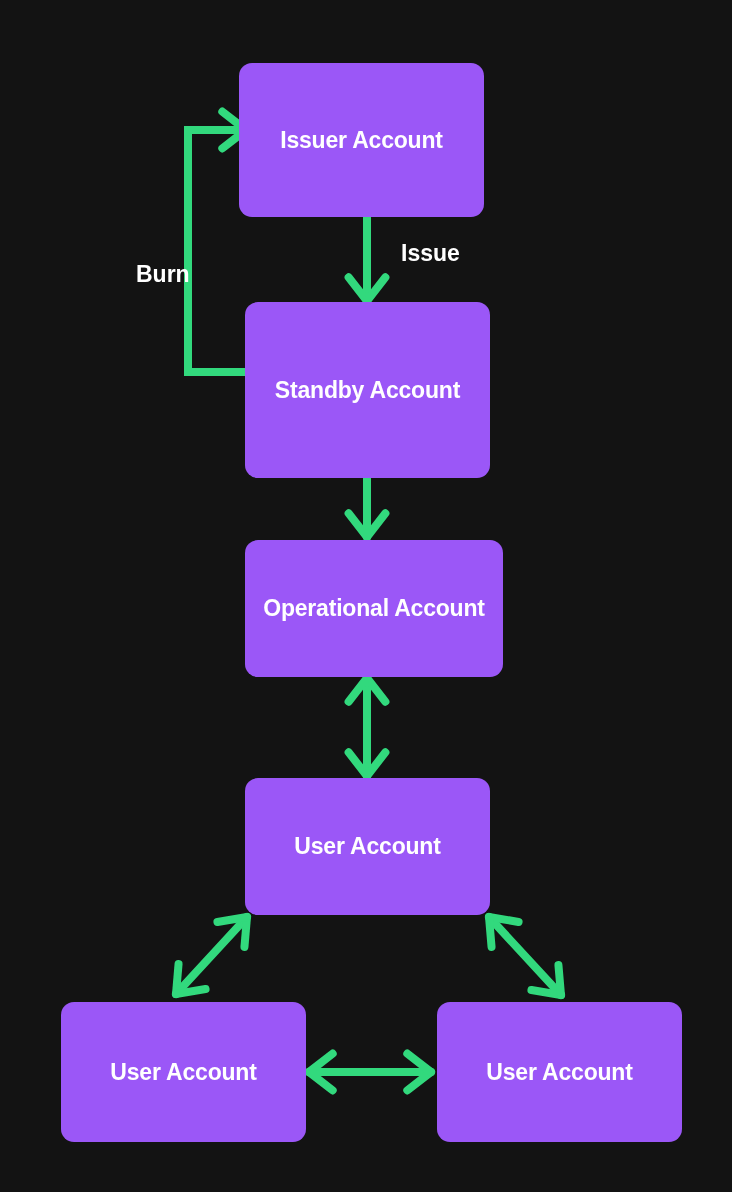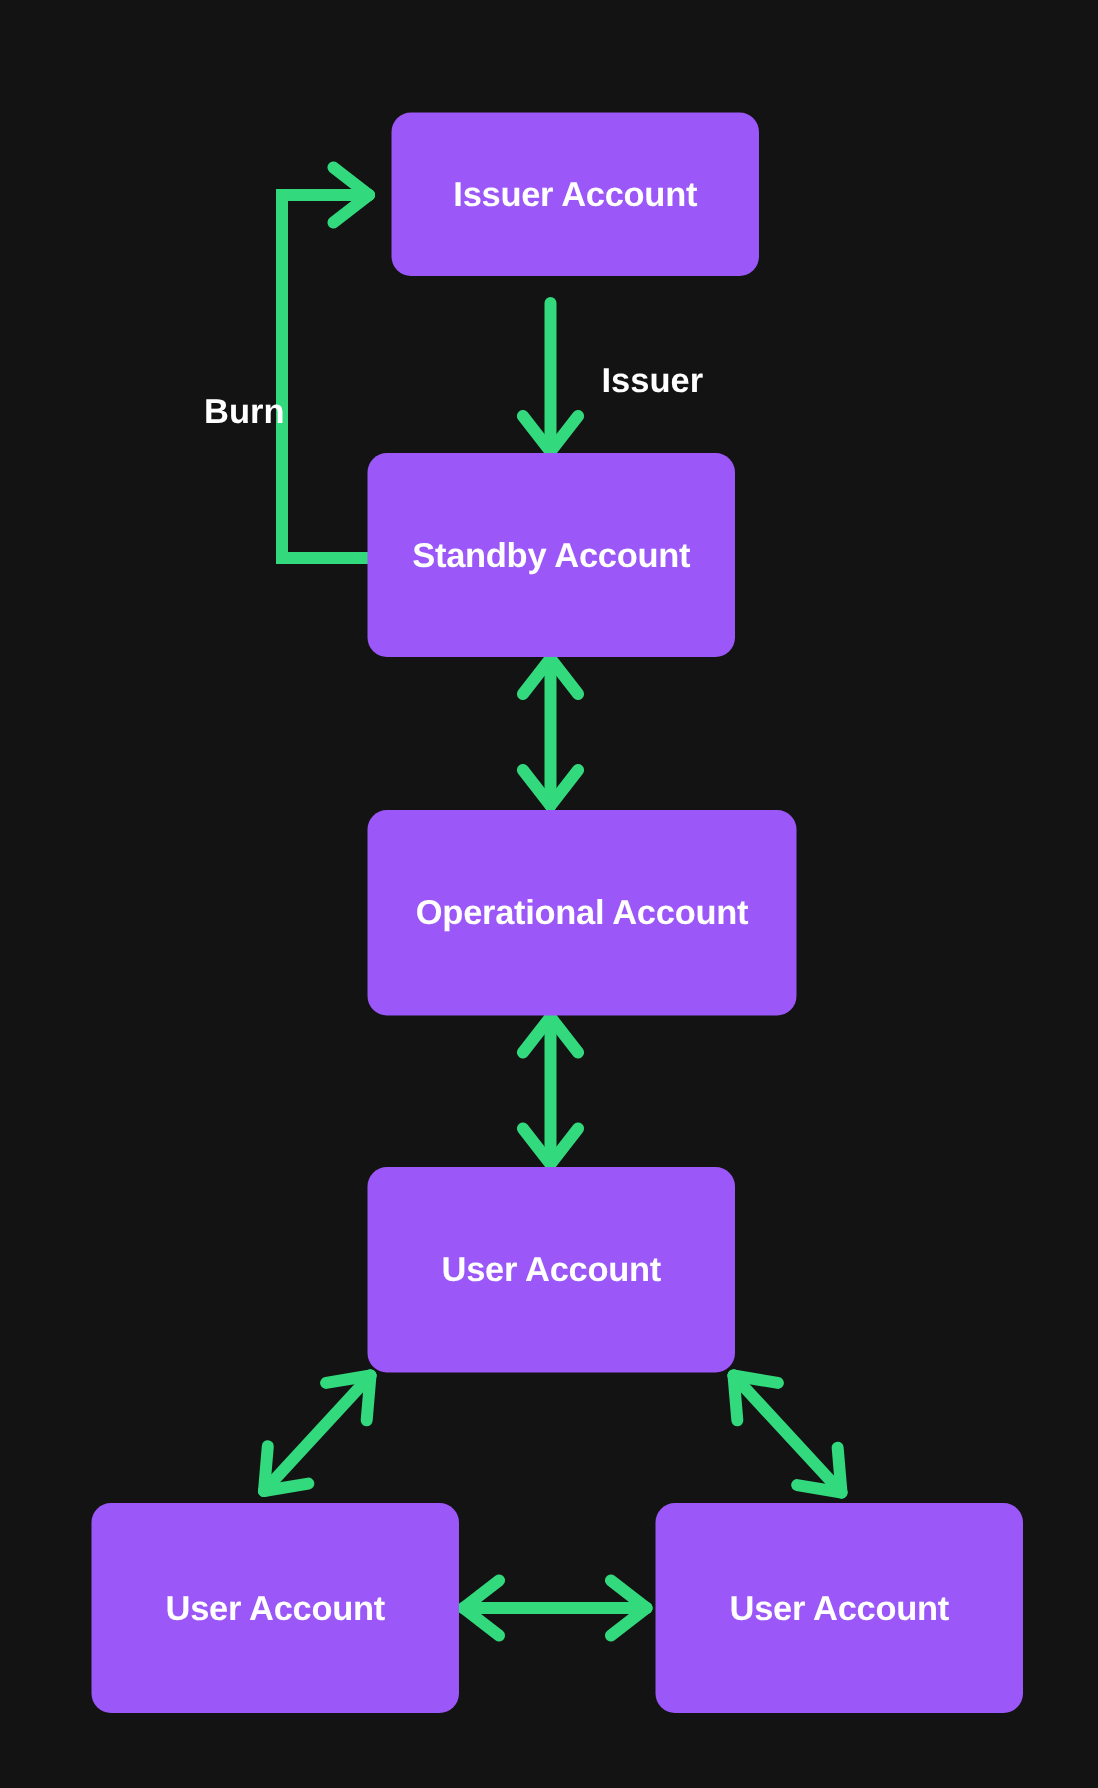--- a/index.html
+++ b/index.html
@@ -97,28 +97,28 @@
       </g>
       <g>
         <polyline points="309,1072 431,1072"></polyline>
         <line x1="309" y1="1072" x2="332.69976694492095" y2="1053.606494440797"></line>
         <line x1="309" y1="1072" x2="332.69976694492095" y2="1090.393505559203"></line>
         <line x1="431" y1="1072" x2="407.30023305507905" y2="1090.393505559203"></line>
         <line x1="431" y1="1072" x2="407.30023305507905" y2="1053.606494440797"></line>
       </g>
     </svg>
   <div class="edge-label" id="label-burn">Burn</div>
-  <div class="edge-label" id="label-issue">Issuer</div>
-<div class="node" style="left: 261px; top: 63px; width: 245px; height: 109px; margin-top: 12px;">
+  <div class="edge-label" id="label-issue">Issue</div>
+<div class="node" style="left: 239px; top: 63px; width: 245px; height: 154px;">
     <span class="node-label">Issuer Account</span>
   </div>
-    <div class="node" style="left: 245px; top: 302px; width: 245px; height: 136px;">
+    <div class="node" style="left: 245px; top: 302px; width: 245px; height: 176px;">
     <span class="node-label">Standby Account</span>
   </div>
-    <div class="node" style="left: 245px; top: 540px; width: 286px; height: 137px;">
+    <div class="node" style="left: 245px; top: 540px; width: 258px; height: 137px;">
     <span class="node-label">Operational Account</span>
   </div>
     <div class="node" style="left: 245px; top: 778px; width: 245px; height: 137px;">
     <span class="node-label">User Account</span>
   </div>
     <div class="node" style="left: 61px; top: 1002px; width: 245px; height: 140px;">
     <span class="node-label">User Account</span>
   </div>
     <div class="node" style="left: 437px; top: 1002px; width: 245px; height: 140px;">
     <span class="node-label">User Account</span>

